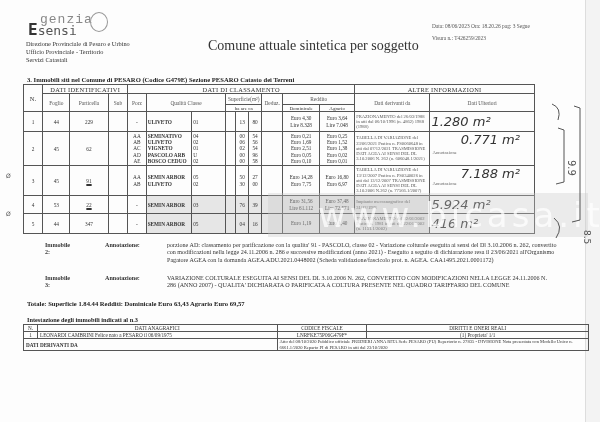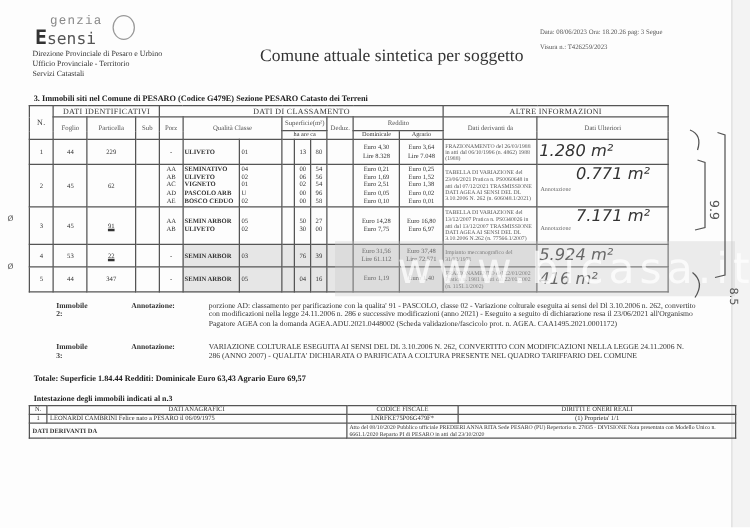--- a/index.html
+++ b/index.html
@@ -1,20 +1,20 @@
 <!DOCTYPE html>
 <html><head>
 <meta charset="utf-8">
 <style>
   html,body{margin:0;padding:0;background:#fff;}
   body{width:600px;height:422px;position:relative;overflow:hidden;font-family:"Liberation Serif",serif;color:#222;}
   .page{position:absolute;left:0;top:0;width:600px;height:422px;background:#fdfdfd;}
   .rightedge{position:absolute;right:0;top:0;width:14px;height:422px;background:#f3f3f3;border-left:1px solid #ddd;}
   .logo{position:absolute;left:28px;top:12px;}
-  .logo .ag{font-family:"Liberation Mono",monospace;font-size:10px;color:#888;position:absolute;left:12px;top:0;letter-spacing:1px;}
+  .logo .ag{font-family:"Liberation Mono",monospace;font-size:13px;color:#888;position:absolute;left:12px;top:0;letter-spacing:1px;}
   .logo .ent{font-family:"DejaVu Sans Mono",monospace;font-size:13px;color:#555;position:absolute;left:0;top:8px;}
   .logo .ent b{font-size:16px;color:#333;}
   .logo .emb{position:absolute;left:62px;top:0;width:16px;height:18px;border:1px solid #999;border-radius:50%;}
   .office{position:absolute;left:26px;top:40px;font-size:6.3px;line-height:8px;color:#333;}
   .title{position:absolute;left:208px;top:38px;font-size:14px;color:#333;}
   .subtitle{position:absolute;left:196px;top:55px;font-size:11px;color:#333;}
   .meta{position:absolute;left:432px;top:20px;font-size:5.4px;color:#555;line-height:12px;}
   .sect{position:absolute;left:27px;top:76px;font-size:6.6px;font-weight:bold;color:#222;}
   table{border-collapse:collapse;}
   .main{position:absolute;left:23px;top:84px;width:512px;font-size:5.2px;}
@@ -196,21 +196,21 @@
 30</td>
       <td class="n ml" style="white-space:pre-line">27
 00</td>
       <td></td>
       <td class="ml" style="white-space:pre-line">Euro 14,28
 Euro 7,75</td>
       <td class="ml" style="white-space:pre-line">Euro 16,80
 Euro 6,97</td>
       <td class="small">TABELLA DI VARIAZIONE del 13/12/2007 Pratica n. PS0340026 in atti dal 13/12/2007 TRASMISSIONE DATI AGEA AI SENSI DEL DL 3.10.2006 N.262 (n. 77566.1/2007)</td>
       <td class="hw" style="position:relative">
-        <span style="position:absolute;right:14px;top:0;">7.171 m²</span>
+        <span style="position:absolute;right:14px;top:0;">7.188 m²</span>
         <span style="position:absolute;left:2px;top:15px;font-family:'Liberation Serif',serif;font-style:normal;font-size:4.8px;color:#666;">Annotazione</span>
       </td>
     </tr>
 
     <tr style="height:18px">
       <td class="n">4</td>
       <td class="n">53</td>
       <td class="n" style="text-decoration:underline;text-decoration-thickness:2px">22</td>
       <td></td>
       <td class="n">-</td>

